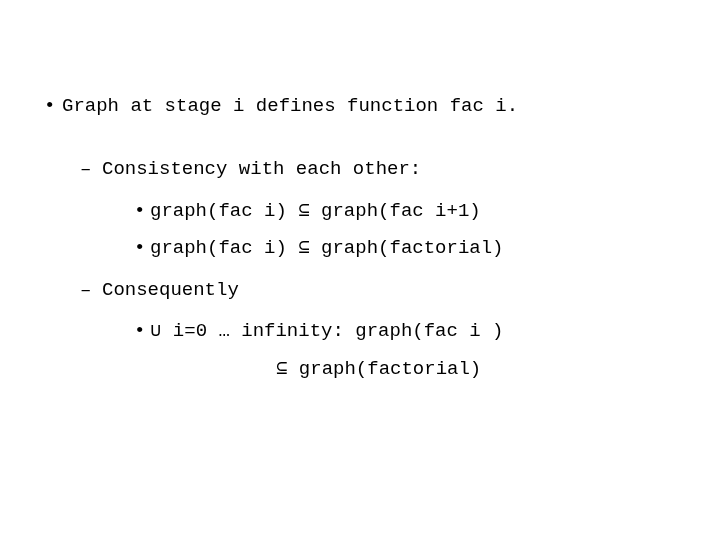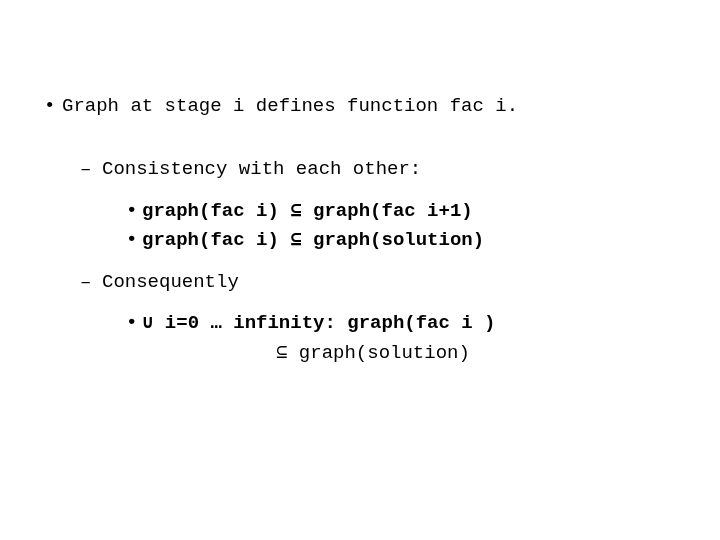--- a/index.html
+++ b/index.html
@@ -32,23 +32,22 @@
   }
   .l2 {
     margin: 12px;
   }
   .dash {
     display: inline-block;
     width: 22px;
     vertical-align: top;
   }
   .l3 {
-    margin: 0;
+    margin: 8px;
     padding-left: 58px;
-    font-weight: bold;
   }
   .dot {
     display: inline-block;
     width: 16px;
     vertical-align: top;
   }
   .l3-continue {
     margin: 0;
     padding-left: 208px;
   }
@@ -65,27 +64,27 @@
   <div class="sub">
 
     <div class="l2">
       <span class="dash">–</span><span>Consistency with each other:</span>
     </div>
     <div class="l3">
       <span class="dot">•</span><span>graph(fac i) ⊆ graph(fac i+1)</span>
     </div>
 
     <div class="l3">
-      <span class="dot">•</span><span>graph(fac i) ⊆ graph(solution)</span>
+      <span class="dot">•</span><span>graph(fac i) ⊆ graph(factorial)</span>
     </div>
 
     <div class="l2">
       <span class="dash">–</span><span>Consequently</span>
     </div>
     <div class="l3">
       <span class="dot">•</span><span>∪ i=0 … infinity: graph(fac i )</span>
     </div>
     <div class="l3-continue">
-      <span>⊆ graph(solution)</span>
+      <span>⊆ graph(factorial)</span>
     </div>
 
   </div>
 </div>
 
 </body></html>

